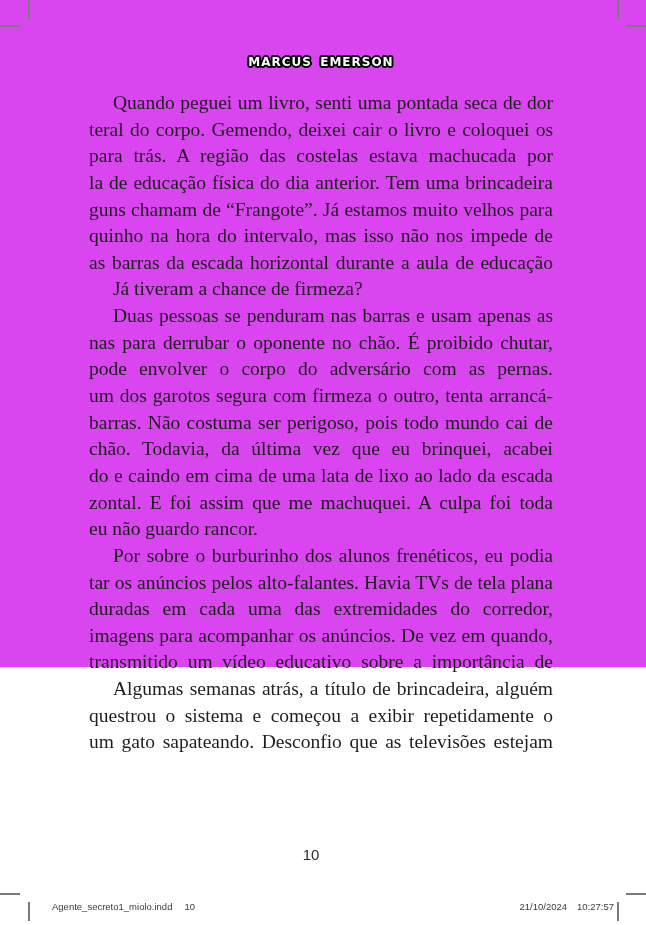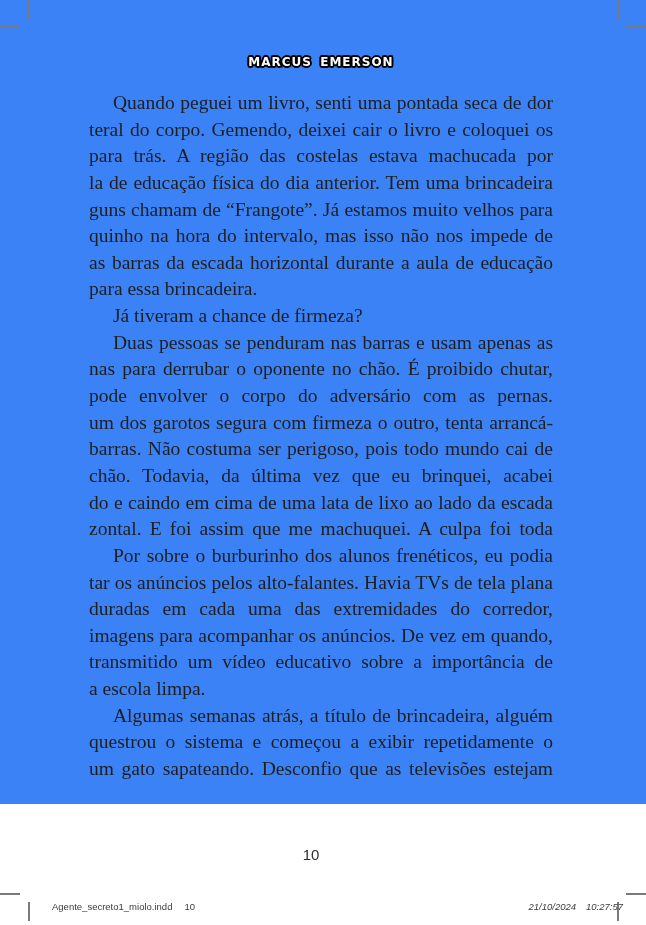--- a/index.html
+++ b/index.html
@@ -6,22 +6,22 @@
     margin: 0;
     padding: 0;
     width: 646px;
     height: 925px;
     background: #ffffff;
     overflow: hidden;
   }
   #book-page {
     position: relative;
     width: 646px;
-    height: 804px;
-    background: #3b82f6;
+    height: 667px;
+    background: #d946ef;
   }
   
   .crop {
     position: absolute;
     background: #7a7a7a;
   }
   .crop.v { width: 2px; height: 19px; }
   .crop.h { width: 20px; height: 2px; }
   .tl-v { left: 28px; top: 0; }
   .tl-h { left: 0; top: 25px; }
@@ -91,21 +91,21 @@
     position: absolute;
     top: 901px;
     font-family: "Liberation Sans", sans-serif;
     font-size: 9.5px;
     color: #3b3b3b;
     white-space: nowrap;
     margin-left: 12px;
   }
   #footer-file-info { left: 40px; }
   #footer-file-info .gap { display: inline-block; width: 12px; }
-  #footer-timestamp { right: 23px; font-style: italic; }
+  #footer-timestamp { right: 32px; }
   #footer-timestamp .gap { display: inline-block; width: 10px; }
 </style>
 </head>
 <body>
 
 <div id="book-page">
 
   <div class="crop v tl-v"></div>
   <div class="crop h tl-h"></div>
   <div class="crop v tr-v"></div>
@@ -118,36 +118,35 @@
   <div id="running-header">MARCUS EMERSON</div>
 
   <div id="body-text">
       <div class="line indent">Quando peguei um livro, senti uma pontada seca de dor na la-</div>
       <div class="line">teral do corpo. Gemendo, deixei cair o livro e coloquei os braços</div>
       <div class="line">para trás. A região das costelas estava machucada por causa da au-</div>
       <div class="line">la de educação física do dia anterior. Tem uma brincadeira que al-</div>
       <div class="line">guns chamam de “Frangote”. Já estamos muito velhos para o par-</div>
       <div class="line">quinho na hora do intervalo, mas isso não nos impede de usar</div>
       <div class="line">as barras da escada horizontal durante a aula de educação física</div>
-      <div class="line para-end">para essa brincadeira.</div>
       <div class="line indent para-end">Já tiveram a chance de firmeza?</div>
       <div class="line indent">Duas pessoas se penduram nas barras e usam apenas as per-</div>
       <div class="line">nas para derrubar o oponente no chão. É proibido chutar, mas</div>
       <div class="line">pode envolver o corpo do adversário com as pernas. Quando</div>
       <div class="line">um dos garotos segura com firmeza o outro, tenta arrancá-lo das</div>
       <div class="line">barras. Não costuma ser perigoso, pois todo mundo cai de pé no</div>
       <div class="line">chão. Todavia, da última vez que eu brinquei, acabei escorregan-</div>
       <div class="line">do e caindo em cima de uma lata de lixo ao lado da escada hori-</div>
       <div class="line">zontal. E foi assim que me machuquei. A culpa foi toda minha, e</div>
+      <div class="line para-end">eu não guardo rancor.</div>
       <div class="line indent">Por sobre o burburinho dos alunos frenéticos, eu podia escu-</div>
       <div class="line">tar os anúncios pelos alto-falantes. Havia TVs de tela plana pen-</div>
       <div class="line">duradas em cada uma das extremidades do corredor, oferecendo</div>
       <div class="line">imagens para acompanhar os anúncios. De vez em quando, era</div>
       <div class="line">transmitido um vídeo educativo sobre a importância de manter</div>
-      <div class="line para-end">a escola limpa.</div>
       <div class="line indent">Algumas semanas atrás, a título de brincadeira, alguém se-</div>
       <div class="line">questrou o sistema e começou a exibir repetidamente o vídeo de</div>
       <div class="line">um gato sapateando. Desconfio que as televisões estejam ligadas</div>
     </div>
 
   <div id="page-number">10</div>
 
   <div id="footer-file-info" class="footer-text">
     <span>Agente_secreto1_miolo.indd</span><span class="gap"></span><span>10</span>
   </div>

